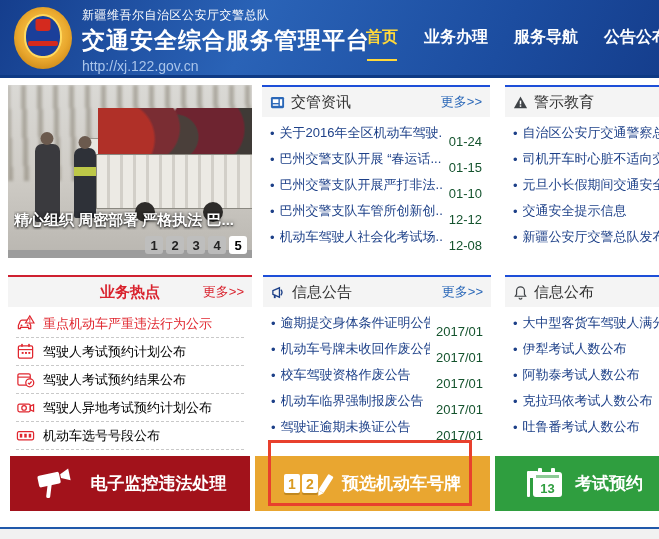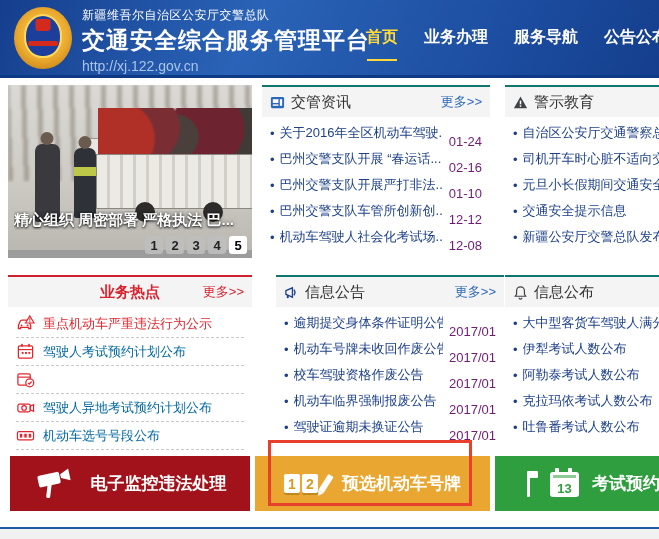--- a/index.html
+++ b/index.html
@@ -20,36 +20,36 @@
   .titles{position:absolute;left:82px;top:7px;color:#fff;white-space:nowrap;}
   .org{font-size:12px;letter-spacing:.5px;}
   .platform{font-size:23px;font-weight:bold;letter-spacing:1px;margin-top:1px;}
   .url{font-size:14px;color:#a9c4ea;margin-top:2px;}
   .nav{position:absolute;left:366px;top:0;height:75px;display:flex;gap:26px;align-items:center;}
   .nav-item{position:relative;font-size:16px;font-weight:bold;color:#fff;cursor:pointer;white-space:nowrap;}
   .nav-item.active{color:#ffd83a;}
   .nav-item.active::after{content:"";position:absolute;left:50%;transform:translateX(-50%);
      bottom:-13px;width:30px;height:2px;background:#ffd83a;}
   
-  .box{position:absolute;border-top:2px solid #0f766e;background:#fff;box-sizing:border-box;}
+  .box{position:absolute;border-top:2px solid #1d4ed8;background:#fff;box-sizing:border-box;}
   .box-header{height:30px;background:#f4f4f4;display:flex;align-items:center;padding:0 8px;gap:6px;position:relative;}
   .box-title{font-size:15px;color:#333;}
   .box-more{margin-left:auto;font-size:13px;color:#2b68b8;cursor:pointer;}
   .box ul{list-style:none;margin:0;padding:3px 8px;}
   .list-item{display:flex;align-items:center;height:26px;font-size:13px;color:#1d4088;
      white-space:nowrap;overflow:hidden;cursor:pointer;}
   .bullet{margin-right:5px;font-size:13px;color:#1d4088;}
   .item-text{flex:1;overflow:hidden;}
-  .item-date{color:#701a75;margin-left:6px;margin-top:16px;}
+  .item-date{color:#14532d;margin-left:6px;margin-top:16px;}
   .icon{display:inline-flex;align-items:center;justify-content:center;}
   
   .box-hot{border-top-color:#cf2030;}
   .box-hot .box-title{position:absolute;left:50%;transform:translateX(-50%);color:#d9232e;font-weight:bold;}
   .box-hot .box-more{color:#d9232e;}
-  .hot-item{display:flex;align-items:center;height:27px;font-size:13px;color:#0369a1;gap:8px;
+  .hot-item{display:flex;align-items:center;height:27px;font-size:13px;color:#000000;gap:8px;
      border-bottom:1px dashed #c9c9c9;white-space:nowrap;overflow:hidden;cursor:pointer;}
   .hot-item.highlight{color:#e0262e;justify-content:flex-end;}
   
   .carousel{position:absolute;left:8px;top:85px;width:244px;height:173px;overflow:hidden;background:#8b5cf6;cursor:pointer;}
   .photo{position:absolute;left:0;top:0;right:0;bottom:8px;overflow:hidden;
      background:linear-gradient(#dad9d5 0%,#cfccc6 55%,#bbb8b2 100%);}
   .trees{position:absolute;left:0;top:0;right:0;height:58%;opacity:.65;filter:blur(1.5px);
      background:repeating-linear-gradient(88deg,rgba(96,88,70,.55) 0 5px,rgba(96,88,70,0) 5px 16px);}
   .truck-bed{position:absolute;left:36%;top:42%;width:66%;height:32%;
      background:repeating-linear-gradient(90deg,#eceae4 0 10px,#d2cfc8 10px 13px);border:1px solid #8a8880;}
@@ -80,21 +80,21 @@
      justify-content:center;gap:13px;color:#fff;font-size:17px;font-weight:bold;cursor:pointer;box-sizing:border-box;}
   .b-red{left:10px;width:240px;}
   .b-yellow{left:255px;width:235px;}
   .b-green{left:495px;width:235px;justify-content:flex-start;padding-left:32px;}
   .plate-digits{display:flex;gap:2px;align-items:center;}
   .plate-digit{width:16px;height:19px;background:#fff;border-radius:2px;color:#d99b23;font-weight:bold;
      font-size:14px;display:flex;align-items:center;justify-content:center;box-shadow:0 2px 0 rgba(120,80,0,.35);}
   .pencil{width:6px;height:19px;background:#fff;transform:rotate(32deg);border-radius:1px;margin-left:3px;position:relative;}
   .pencil::after{content:"";position:absolute;left:0;bottom:-5px;border-left:3px solid transparent;
      border-right:3px solid transparent;border-top:5px solid #fff;}
-  .cal-wrap{display:flex;align-items:flex-end;gap:20px;justify-content:space-between;}
+  .cal-wrap{display:flex;align-items:flex-end;gap:3px;justify-content:space-between;}
   .flagpole{width:3px;height:26px;background:#fff;border-radius:1px;position:relative;}
   .flagpole::before{content:"";position:absolute;left:2px;top:0;width:9px;height:7px;background:#fff;border-radius:1px;}
   .cal{width:29px;height:25px;background:#fff;border-radius:3px;position:relative;display:flex;
      align-items:flex-end;justify-content:center;font-weight:bold;color:#2f9e3f;font-size:13px;padding-bottom:1px;box-sizing:border-box;}
   .cal::before{content:"";position:absolute;top:3px;left:3px;right:3px;height:3px;background:#2f9e3f;opacity:.55;}
   .cal::after{content:"";position:absolute;top:-4px;left:5px;width:4px;height:6px;background:#fff;
      box-shadow:13px 0 0 #fff;border-radius:1px;}
   
   .annotation{position:absolute;left:268px;top:440px;width:204px;height:66px;border:3px solid #e8402d;
      box-sizing:border-box;z-index:50;pointer-events:none;}
@@ -162,21 +162,21 @@
   </div>
   <ul id="list-news">
       <li class="list-item">
         <span class="bullet">•</span>
         <span class="item-text">关于2016年全区机动车驾驶...</span>
         <span class="item-date">01-24</span>
       </li>
       <li class="list-item">
         <span class="bullet">•</span>
         <span class="item-text">巴州交警支队开展 “春运话...</span>
-        <span class="item-date">02-16</span>
+        <span class="item-date">01-15</span>
       </li>
       <li class="list-item">
         <span class="bullet">•</span>
         <span class="item-text">巴州交警支队开展严打非法...</span>
         <span class="item-date">01-10</span>
       </li>
       <li class="list-item">
         <span class="bullet">•</span>
         <span class="item-text">巴州交警支队车管所创新创...</span>
         <span class="item-date">12-12</span>
@@ -259,20 +259,21 @@
       </li>
       <li class="hot-item">
         <span class="icon">
           <svg viewBox="0 0 20 20" width="19" height="19">
             <rect x="2" y="4" width="13" height="12" rx="1.5" fill="none" stroke="#e0262e" stroke-width="1.3"></rect>
             <line x1="2" y1="7.5" x2="15" y2="7.5" stroke="#e0262e" stroke-width="1.2"></line>
             <circle cx="14.5" cy="13.5" r="4.2" fill="#fff" stroke="#e0262e" stroke-width="1.3"></circle>
             <path d="M12.6 13.5 l1.4 1.4 2.4-2.8" fill="none" stroke="#e0262e" stroke-width="1.3"></path>
           </svg>
         </span>
+        <span class="item-text">驾驶人考试预约结果公布</span>
       </li>
       <li class="hot-item">
         <span class="icon">
           <svg viewBox="0 0 20 20" width="19" height="19">
             <rect x="2" y="6.5" width="13" height="8" rx="1.5" fill="none" stroke="#e0262e" stroke-width="1.3"></rect>
             <circle cx="8.5" cy="10.5" r="2.4" fill="none" stroke="#e0262e" stroke-width="1.3"></circle>
             <path d="M15 8.5 L18.5 7 V14 L15 12.5 Z" fill="none" stroke="#e0262e" stroke-width="1.3"></path>
           </svg>
         </span>
         <span class="item-text">驾驶人异地考试预约计划公布</span>
@@ -284,21 +285,21 @@
             <rect x="4" y="8.2" width="2.6" height="4" fill="#e0262e"></rect>
             <rect x="8.7" y="8.2" width="2.6" height="4" fill="#e0262e"></rect>
             <rect x="13.4" y="8.2" width="2.6" height="4" fill="#e0262e"></rect>
           </svg>
         </span>
         <span class="item-text">机动车选号号段公布</span>
       </li>
     </ul>
 </div>
 
-<div class="box" style="left:276px;top:275px;width:228px;">
+<div class="box" style="left:263px;top:275px;width:228px;">
   <div class="box-header">
     <span class="icon" id="ic-notice">
         <svg viewBox="0 0 16 16" width="15" height="15">
           <path d="M2 6 L9 3 V13 L2 10 Z" fill="none" stroke="#1d4088" stroke-width="1.4"></path>
           <path d="M10.5 5 Q13 8 10.5 11" fill="none" stroke="#1d4088" stroke-width="1.4"></path>
           <rect x="3" y="10.5" width="2" height="3.5" fill="#1d4088"></rect>
         </svg>
       </span>
     <span class="box-title">信息公告</span>
     <span class="box-more">更多&gt;&gt;</span>

